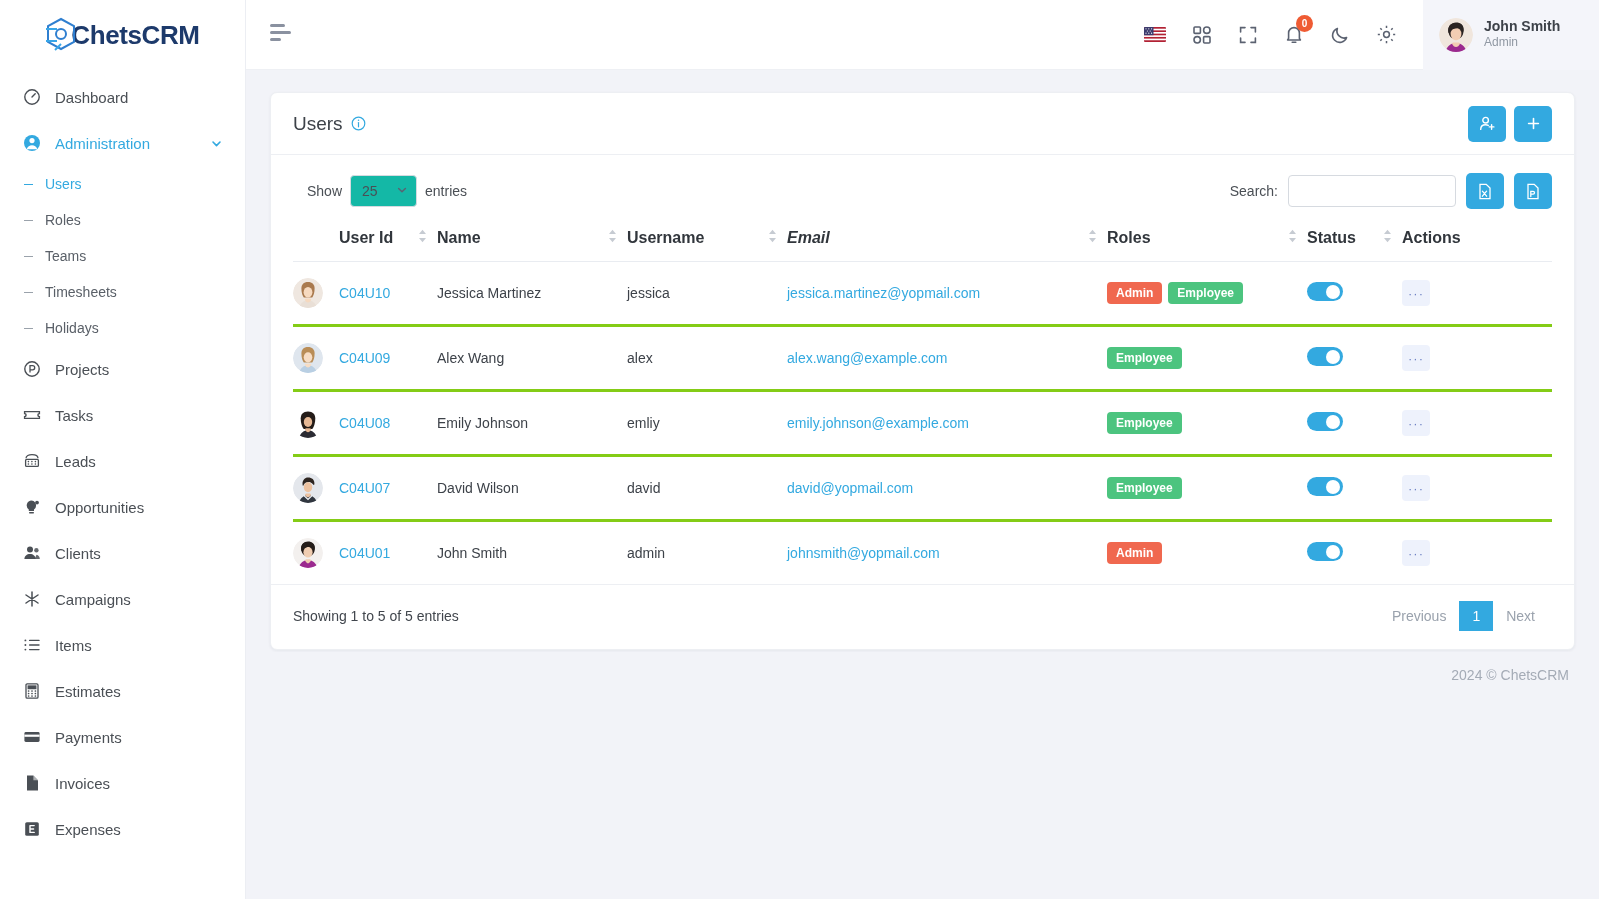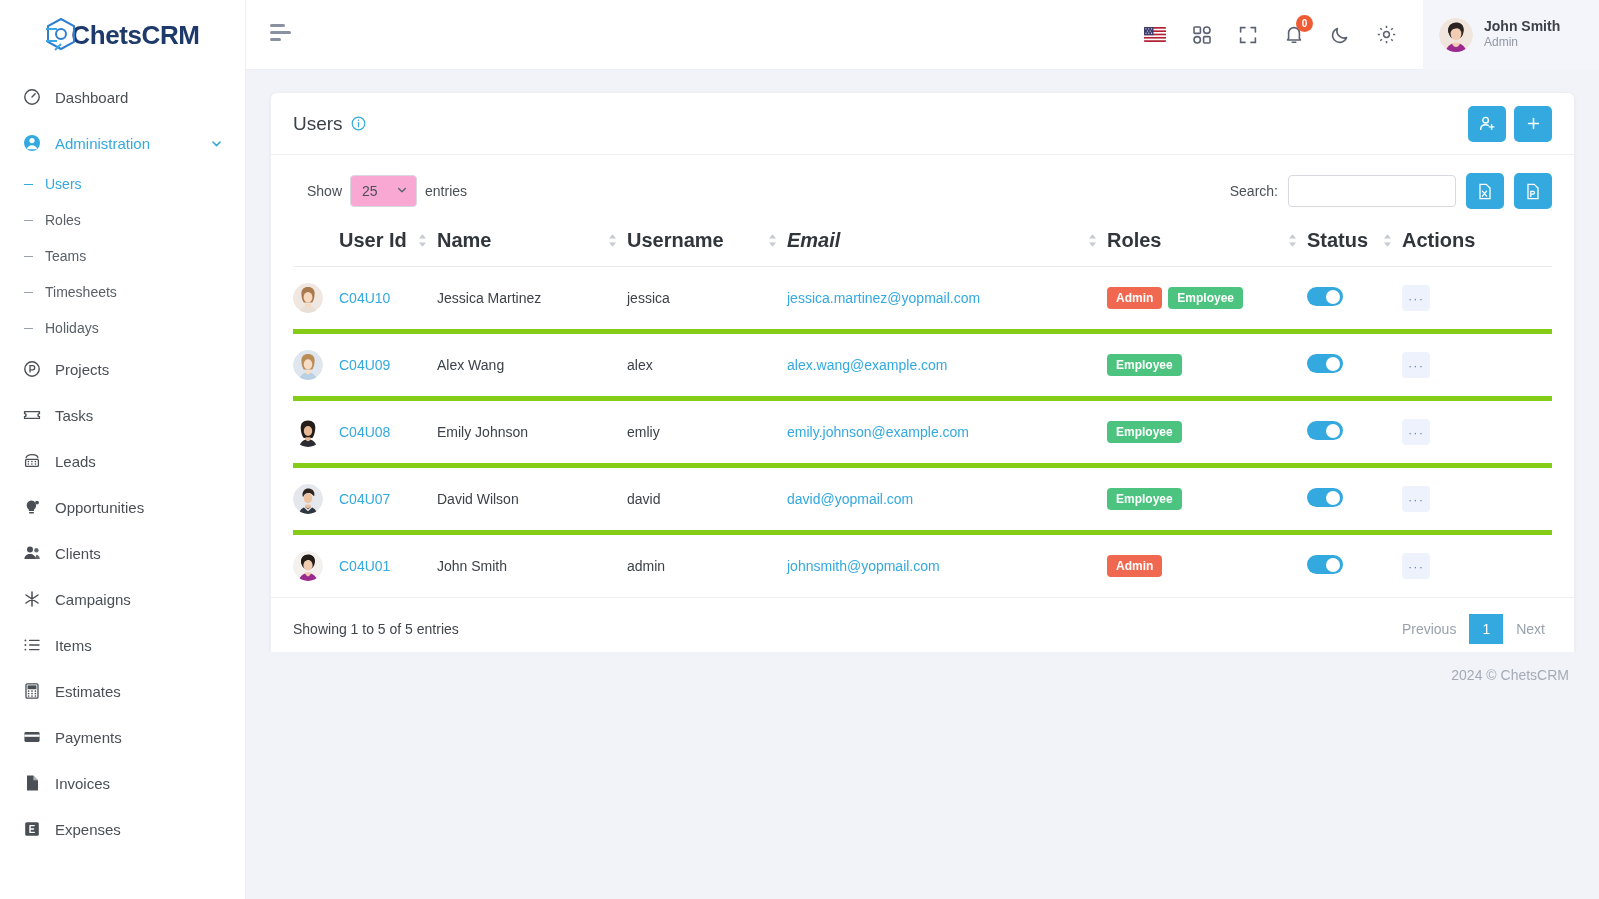--- a/index.html
+++ b/index.html
@@ -94,43 +94,43 @@
     background: #33a9e0; border: none; border-radius: 5px; width: 36px; height: 34px;
     display: flex; align-items: center; justify-content: center; cursor: pointer; color: #fff;
   }
   .btn-blue.sq { width: 38px; height: 36px; }
 
   .toolbar { display: flex; align-items: center; padding: 18px 22px 6px 36px; }
   .show-grp { display: flex; align-items: center; gap: 8px; font-size: 14px; color: #4a4f55; }
   .sel {
     appearance: none; -webkit-appearance: none;
     border: 1px solid #d6dae0; border-radius: 4px; height: 32px; padding: 0 30px 0 11px;
-    font-size: 14px; color: #4a4f55; background: #f9a8d4; cursor: pointer;
+    font-size: 14px; color: #4a4f55; background: #14b8a6; cursor: pointer;
     font-family: "Liberation Sans", sans-serif;
   }
   .sel-wrap { position: relative; display: inline-flex; align-items: center; }
   .sel-caret { position: absolute; right: 9px; pointer-events: none; }
   .toolbar-right { margin-left: auto; display: flex; align-items: center; gap: 10px; }
   .search-label { font-size: 14px; color: #4a4f55; }
   .search-input {
     border: 1px solid #d6dae0; border-radius: 4px; height: 32px; width: 168px;
     padding: 0 10px; font-size: 14px; color: #4a4f55; outline: none;
     font-family: "Liberation Sans", sans-serif;
   }
 
   table { width: 100%; border-collapse: collapse; }
   thead th {
-    text-align: left; font-size: 20px; color: #31363c; font-weight: 700;
+    text-align: left; font-size: 16px; color: #31363c; font-weight: 700;
     padding: 14px 8px 14px 0; border-bottom: 1px solid #e9ecf1; position: relative;
     white-space: nowrap;
   }
   .sort-ico { position: absolute; right: 10px; top: 50%; transform: translateY(-50%); }
   tbody td {
     font-size: 14px; color: #3d4249; padding: 16px 8px 16px 0;
-    border-bottom: 5px solid #84cc16; vertical-align: middle;
+    border-bottom: 3px solid #84cc16; vertical-align: middle;
   }
   tbody tr:last-child td { border-bottom: none; }
   .avatar-cell { width: 44px; padding-left: 0 !important; }
   .avatar-sm { width: 30px; height: 30px; border-radius: 50%; overflow: hidden; display: block; }
   .link { color: #33a9e0; text-decoration: none; cursor: pointer; }
   .badge {
     display: inline-block; border-radius: 4px; color: #fff; font-size: 12px;
     font-weight: 700; padding: 4px 9px; margin-right: 6px; line-height: 1.2;
   }
   .toggle {
@@ -142,21 +142,21 @@
     background: #fff; top: 2.5px; right: 3px;
   }
   .act-btn {
     width: 28px; height: 26px; border-radius: 4px; background: #eef2fc;
     display: inline-flex; align-items: center; justify-content: center;
     cursor: pointer; color: #6f82c4; font-size: 13px; letter-spacing: 1px;
     border: none; font-family: "Liberation Sans", sans-serif;
   }
 
   .card-foot {
-    display: flex; align-items: center; padding: 16px 16px 18px 22px;
+    display: flex; align-items: center; padding: 16px 26px 18px 22px;
     border-top: 1px solid #edeff3;
     gap: 20px;
   }
   .foot-info { font-size: 14px; color: #41464d; }
   .pager { margin-left: auto; display: flex; align-items: center; gap: 0; justify-content: flex-end; }
   .pg {
     font-size: 14px; color: #9aa2ad; padding: 7px 13px; cursor: pointer;
     display: inline-flex; align-items: center; justify-content: center;
   }
   .pg.num { min-width: 30px; }

